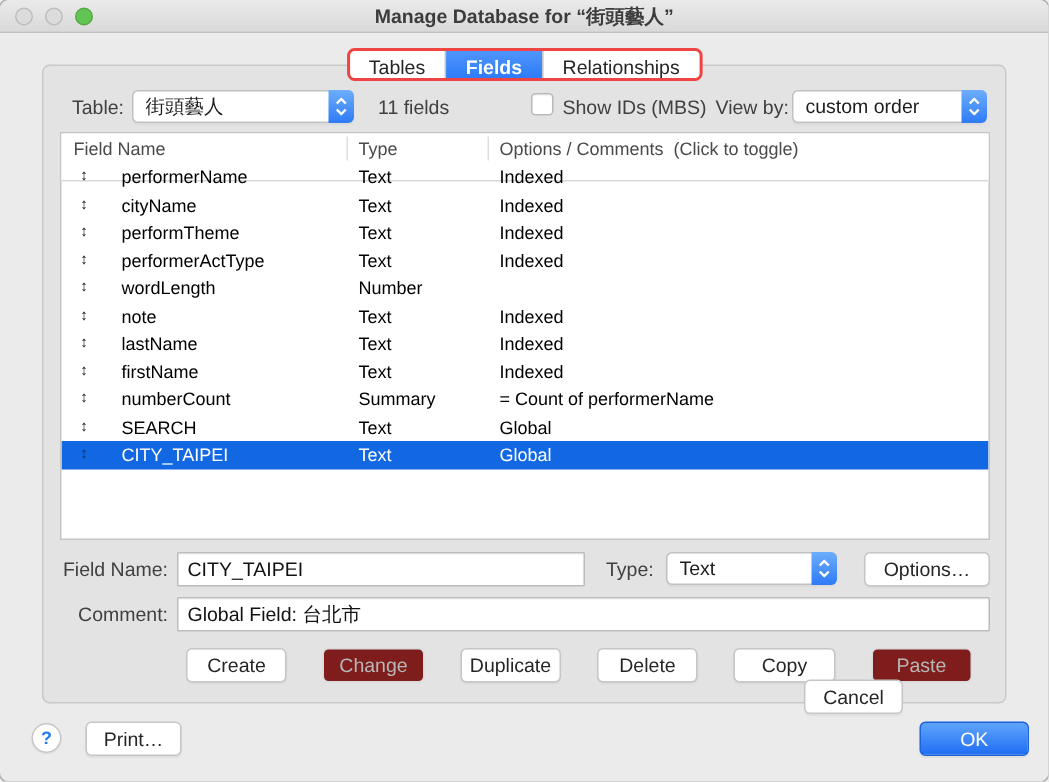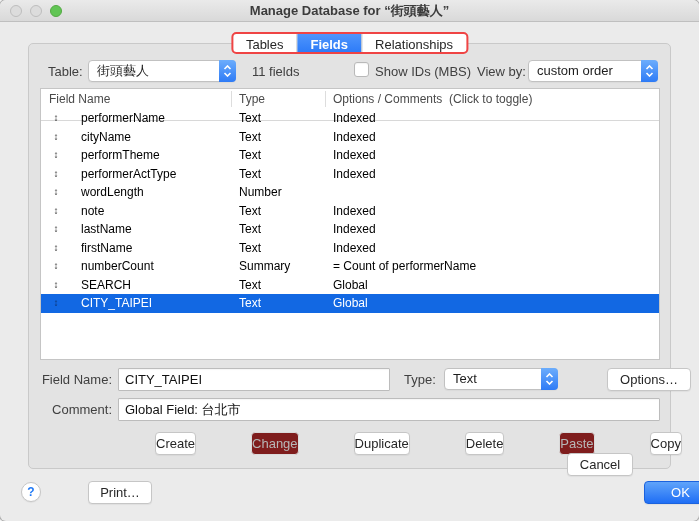--- a/index.html
+++ b/index.html
@@ -44,21 +44,21 @@
   .frow{position:relative;height:18.5px;line-height:18.5px;color:#000;}
   .frow .drag{position:absolute;left:9px;width:12px;text-align:center;font-size:10px;color:#1a1a1a;}
   .frow .name{position:absolute;left:12px;white-space:nowrap;margin-left:28px;}
   .frow .type{position:absolute;left:198px;white-space:nowrap;}
   .frow .opts{position:absolute;left:292px;white-space:nowrap;}
   .frow.selected{background:#1268e3;color:#fff;}
   .frow.selected .drag{color:#0d2f66;}
   
   .tinput{position:absolute;height:23px;background:#fff;border:1px solid #bcbcbc;border-radius:1px;font-size:13px;line-height:21px;padding:0 6px;white-space:nowrap;overflow:hidden;color:#111;box-shadow:inset 0 1px 1px rgba(0,0,0,.04);}
   
-  .btn{height:23px;line-height:21px;background:#fff;border:1px solid #c6c6c6;border-radius:4px;font-size:13px;text-align:center;color:#262626;box-shadow:0 1px 1px rgba(0,0,0,.05);margin-left:31px;}
+  .btn{height:23px;line-height:21px;background:#fff;border:1px solid #c6c6c6;border-radius:4px;font-size:13px;text-align:center;color:#262626;box-shadow:0 1px 1px rgba(0,0,0,.05);}
   .btn.disabled{color:#b7b7b7;background:#7f1d1d;border-color:#dadada;box-shadow:none;}
   .action-row{position:absolute;left:124px;top:432px;width:524px;display:flex;gap:24px;}
   .action-row .btn{flex:1;}
   .help-btn{position:absolute;left:21px;top:482px;width:20px;height:20px;border-radius:50%;background:#fff;border:1px solid #c6c6c6;color:#2079f6;font-size:12px;font-weight:bold;text-align:center;line-height:18px;box-shadow:0 1px 1px rgba(0,0,0,.05);}
   .print-btn{position:absolute;left:57px;top:481px;width:64px;}
   .cancel-btn{position:absolute;left:536px;top:453px;width:66px;}
   .ok-btn{position:absolute;left:613px;top:481px;width:73px;background:linear-gradient(#60a4fa,#1f6ef5);border:1px solid #1b62dd;color:#fff;}
 </style>
 </head>
 <body>
@@ -197,22 +197,22 @@
   </div>
   <div class="btn" style="position:absolute;left:576px;top:368px;width:84px;">Options…</div>
   <div class="lbl" style="left:30px;top:402px;width:82px;text-align:right;">Comment:</div>
   <div class="tinput" style="left:118px;top:398px;width:542px;">Global Field: 台北市</div>
 
   <div class="action-row">
       <div class="btn">Create</div>
       <div class="btn disabled">Change</div>
       <div class="btn">Duplicate</div>
       <div class="btn">Delete</div>
+      <div class="btn">Copy</div>
       <div class="btn disabled">Paste</div>
-      <div class="btn">Copy</div>
     </div>
 
   <div class="help-btn">?</div>
   <div class="btn print-btn">Print…</div>
   <div class="btn cancel-btn">Cancel</div>
   <div class="btn ok-btn">OK</div>
 
 </div>
 
 </body></html>

